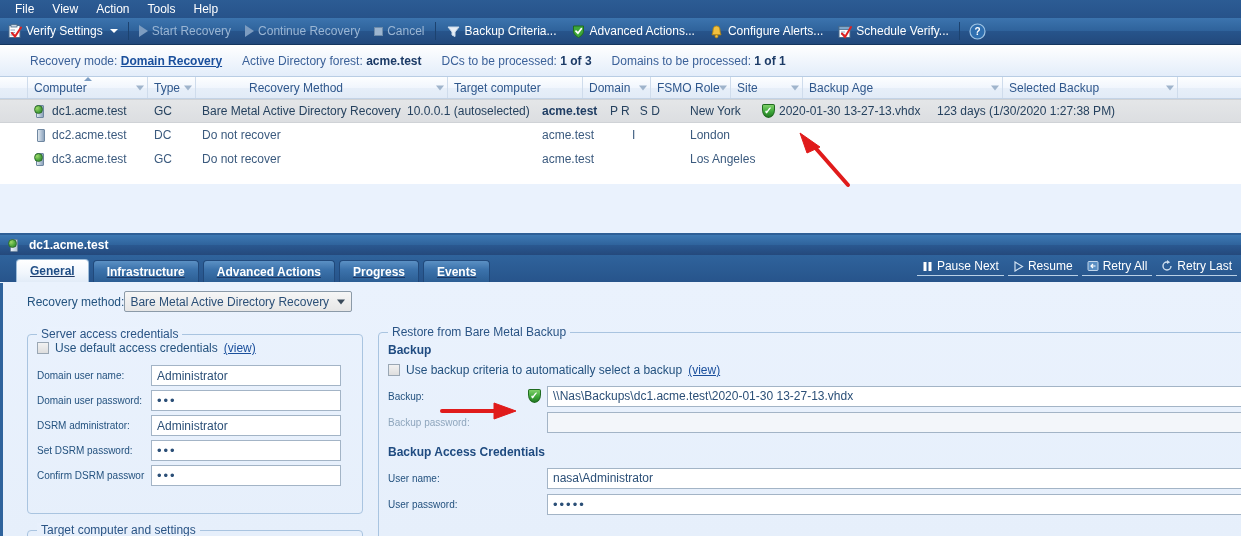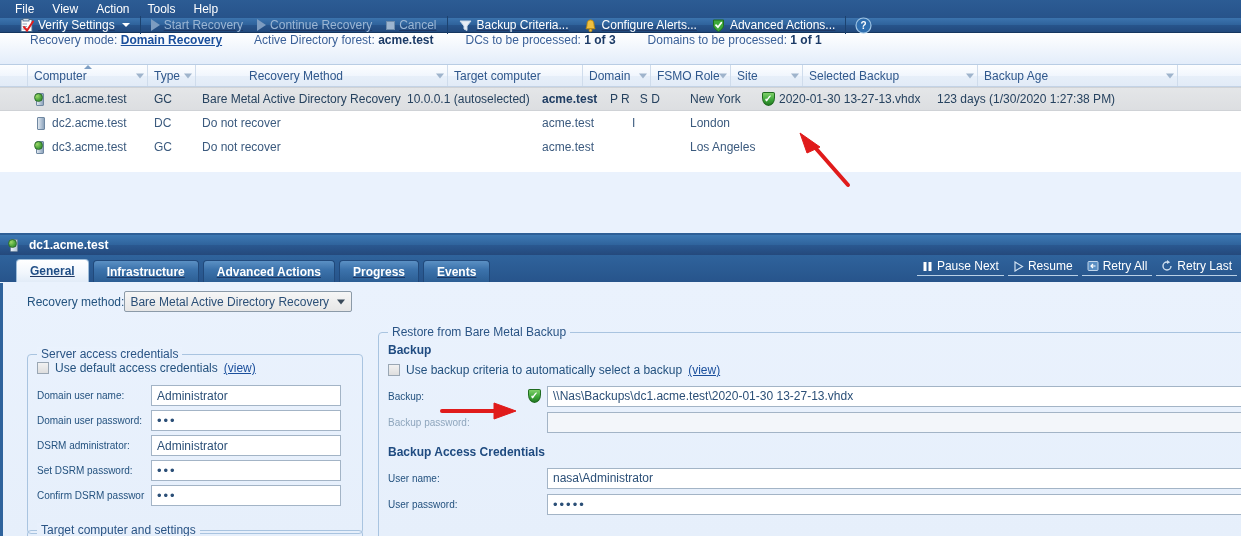--- a/index.html
+++ b/index.html
@@ -23,26 +23,25 @@
   }
   .menubar .mi {
     color: #ffffff;
     font-size: 12px;
     padding: 1px 9px 2px 9px;
     white-space: nowrap;
   }
 
   
   .toolbar {
-    height: 15px;
+    height: 27px;
     background: linear-gradient(to bottom, #3c74ae 0%, #2f639c 48%, #27548b 52%, #22497c 100%);
     display: flex; align-items: center;
-    padding-left: 12px;
+    padding-left: 0;
     border-bottom: 1px solid #15365f;
-    text-decoration: underline;
   }
   .tb-item {
     display: flex; align-items: center; gap: 4px;
     height: 22px; padding: 0 7px;
     color: #ffffff; font-size: 12px; white-space: nowrap;
   }
   .tb-item.disabled { color: #9bb6d4; }
   .tb-sep {
     width: 1px; height: 18px;
     background: #5b87b8;
@@ -67,25 +66,24 @@
     background: #9db5cf;
     border: 1px solid #6e8cab;
   }
   .ico { width: 15px; height: 15px; display: inline-block; position: relative; flex: 0 0 auto; }
 
   
   .infobar {
     height: 32px;
     background: linear-gradient(to bottom, #ffffff 0%, #eef4fc 60%, #e3edfa 100%);
     border-bottom: 1px solid #b9cde4;
-    display: flex; align-items: flex-start;
+    display: flex; align-items: center;
     padding-left: 30px;
     font-size: 12px;
     color: #2a4d7e;
-    gap: 12px;
   }
   .infobar .grp { margin-right: 20px; white-space: nowrap; }
   .infobar .lbl { color: #3b6199; }
   .infobar .val { color: #1b3a66; font-weight: bold; }
   .infobar .lnk { color: #1a4f9c; text-decoration: underline; font-weight: bold; }
 
   
   .grid-wrap { background: #ffffff; height: 107px; position: relative; }
   .grid-head {
     display: flex; height: 22px;
@@ -334,37 +332,49 @@
         <svg width="15" height="15" viewBox="0 0 15 15">
           <path d="M2 3 H13 L9 8 V12.5 L6 11 V8 Z" fill="#e8eef6" stroke="#c8d8e8" stroke-width="1"></path>
         </svg>
       </span>
       <span>Backup Criteria...</span>
     </div>
 
     <div class="tb-item">
       <span class="ico">
         <svg width="15" height="15" viewBox="0 0 15 15">
+          <path d="M2.5 2 H12.5 V7.5 C12.5 11 7.5 13.5 7.5 13.5 C7.5 13.5 2.5 11 2.5 7.5 Z" fill="#3ea83a" stroke="#1f6b1f" stroke-width="1"></path>
+          <path d="M5 7.2 L6.9 9.2 L10.3 4.8" stroke="#ffffff" stroke-width="1.8" fill="none" stroke-linecap="round"></path>
+        </svg>
+      </span>
+      <span>Advanced Actions...</span>
+    </div>
+
+    <div class="tb-item">
+      <span class="ico">
+        <svg width="15" height="15" viewBox="0 0 15 15">
           <path d="M7.5 2 C5 2 4 4 4 6.5 C4 9 3 10 3 10.8 H12 C12 10 11 9 11 6.5 C11 4 10 2 7.5 2 Z" fill="#f0c040" stroke="#b8860b" stroke-width="0.9"></path>
           <circle cx="7.5" cy="12.3" r="1.5" fill="#f0c040" stroke="#b8860b" stroke-width="0.8"></circle>
         </svg>
       </span>
       <span>Configure Alerts...</span>
     </div>
 
     <div class="tb-item">
       <span class="ico">
         <svg width="15" height="15" viewBox="0 0 15 15">
-          <path d="M2.5 2 H12.5 V7.5 C12.5 11 7.5 13.5 7.5 13.5 C7.5 13.5 2.5 11 2.5 7.5 Z" fill="#3ea83a" stroke="#1f6b1f" stroke-width="1"></path>
-          <path d="M5 7.2 L6.9 9.2 L10.3 4.8" stroke="#ffffff" stroke-width="1.8" fill="none" stroke-linecap="round"></path>
+          <rect x="2" y="2.5" width="11" height="11" fill="#fdfdfd" stroke="#4a6b8c" stroke-width="1"></rect>
+          <rect x="2" y="2.5" width="11" height="3" fill="#7fa8cc" stroke="#4a6b8c" stroke-width="0.8"></rect>
+          <path d="M4 8 H8" stroke="#8fa6bd" stroke-width="1"></path>
+          <path d="M4 10.5 H8" stroke="#8fa6bd" stroke-width="1"></path>
+          <path d="M5 9.5 L8 13 L14 3" stroke="#e02020" stroke-width="2" fill="none" stroke-linecap="round"></path>
         </svg>
       </span>
-      <span>Advanced Actions...</span>
-    </div>
-
+      <span>Schedule Verify...</span>
+    </div>
 
     <div class="tb-sep"></div>
 
     <div class="tb-item" style="padding:0 6px;">
       <span class="ico" style="width:17px;height:17px;">
         <svg width="17" height="17" viewBox="0 0 17 17">
           <circle cx="8.5" cy="8.5" r="7.5" fill="#2f6fb0" stroke="#9fc4e4" stroke-width="1.2"></circle>
           <text x="8.5" y="12.4" font-size="10" font-family="Liberation Sans, sans-serif" fill="#ffffff" text-anchor="middle" font-weight="bold">?</text>
         </svg>
       </span>
@@ -415,26 +425,26 @@
         <span class="filt"></span>
       </div>
       <div class="gh" style="width:80px;">
         <span>FSMO Role</span>
         <span class="filt"></span>
       </div>
       <div class="gh" style="width:72px;">
         <span>Site</span>
         <span class="filt"></span>
       </div>
+      <div class="gh" style="width:200px;">
+        <span>Backup Age</span>
+        <span class="filt"></span>
+      </div>
       <div class="gh" style="width:175px;">
         <span>Selected Backup</span>
-        <span class="filt"></span>
-      </div>
-      <div class="gh" style="width:200px;">
-        <span>Backup Age</span>
         <span class="filt"></span>
       </div>
       <div class="gh" style="flex:1; border-right:none;"></div>
     </div>
 
     <div class="grid-body">
 
       <div class="grow selected">
         <div class="gc" style="width:28px;"></div>
         <div class="gc" style="width:120px;">
@@ -616,21 +626,21 @@
   <div class="pane">
 
     <div class="row-rm">
       <span class="lbl">Recovery method:</span>
       <div class="combo">
         <span class="cv">Bare Metal Active Directory Recovery</span>
         <span class="arr"></span>
       </div>
     </div>
 
-    <div class="gbox" style="left:24px; top:64px; width:336px; height:187px;">
+    <div class="gbox" style="left:24px; top:44px; width:336px; height:187px;">
       <div class="gb-frame"></div>
       <div class="gb-title" style="background:linear-gradient(to bottom,#eaf2fd,#e8f0fc);">Server access credentials</div>
       <div class="gb-inner">
 
         <div class="chkrow">
           <span class="chk"></span>
           <span class="chk-lbl">Use default access credentials</span>
           <span class="vlink">(view)</span>
         </div>
 

